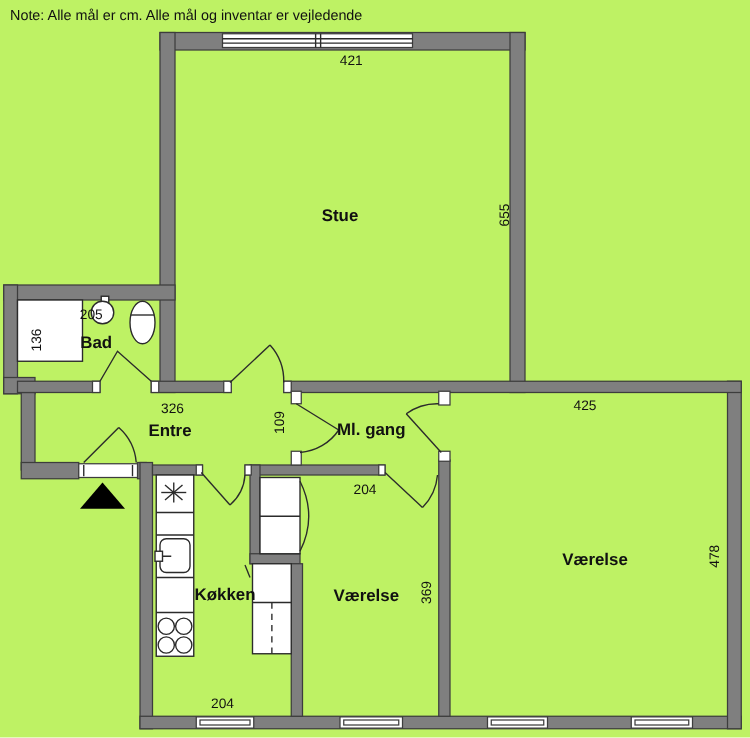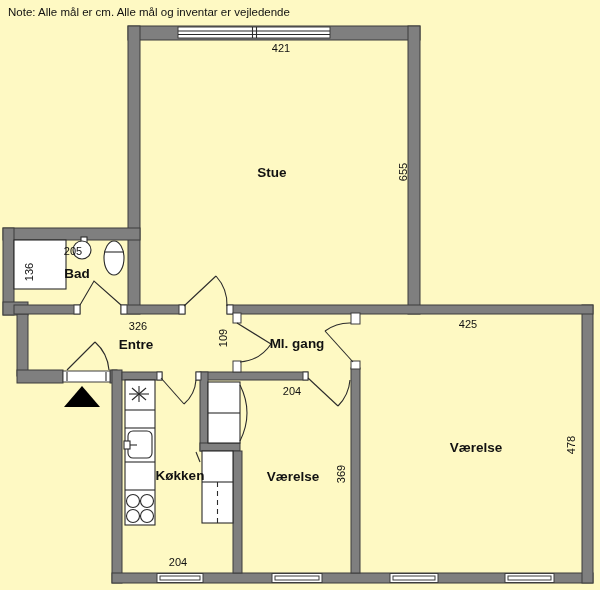--- a/index.html
+++ b/index.html
@@ -1,16 +1,16 @@
 <!DOCTYPE html>
 <html><head>
 <meta charset="utf-8">
 <style>
   html,body{margin:0;padding:0;background:#ffffff;}
-  .stage{width:600px;height:590px;position:relative;background:#fef9c3;overflow:hidden;}
+  .stage{width:600px;height:590px;position:relative;background:#bef264;overflow:hidden;}
   svg{display:block;}
   svg text{font-family:"Liberation Sans","DejaVu Sans",sans-serif;fill:#111;}
   .note-t{font-size:11.5px;}
   .dim-t{font-size:11px;}
   .room-t{font-size:13.5px;font-weight:bold;}
   .wall{fill:#7f7f7f;stroke:#3d3d3d;stroke-width:1;}
   .cap{fill:#ffffff;stroke:#3d3d3d;stroke-width:1;}
   .ln{fill:none;stroke:#2b2b2b;stroke-width:1.1;}
   .fx{fill:#ffffff;stroke:#2b2b2b;stroke-width:1.1;}
   .dash{fill:none;stroke:#2b2b2b;stroke-width:1.1;stroke-dasharray:5 4;}

